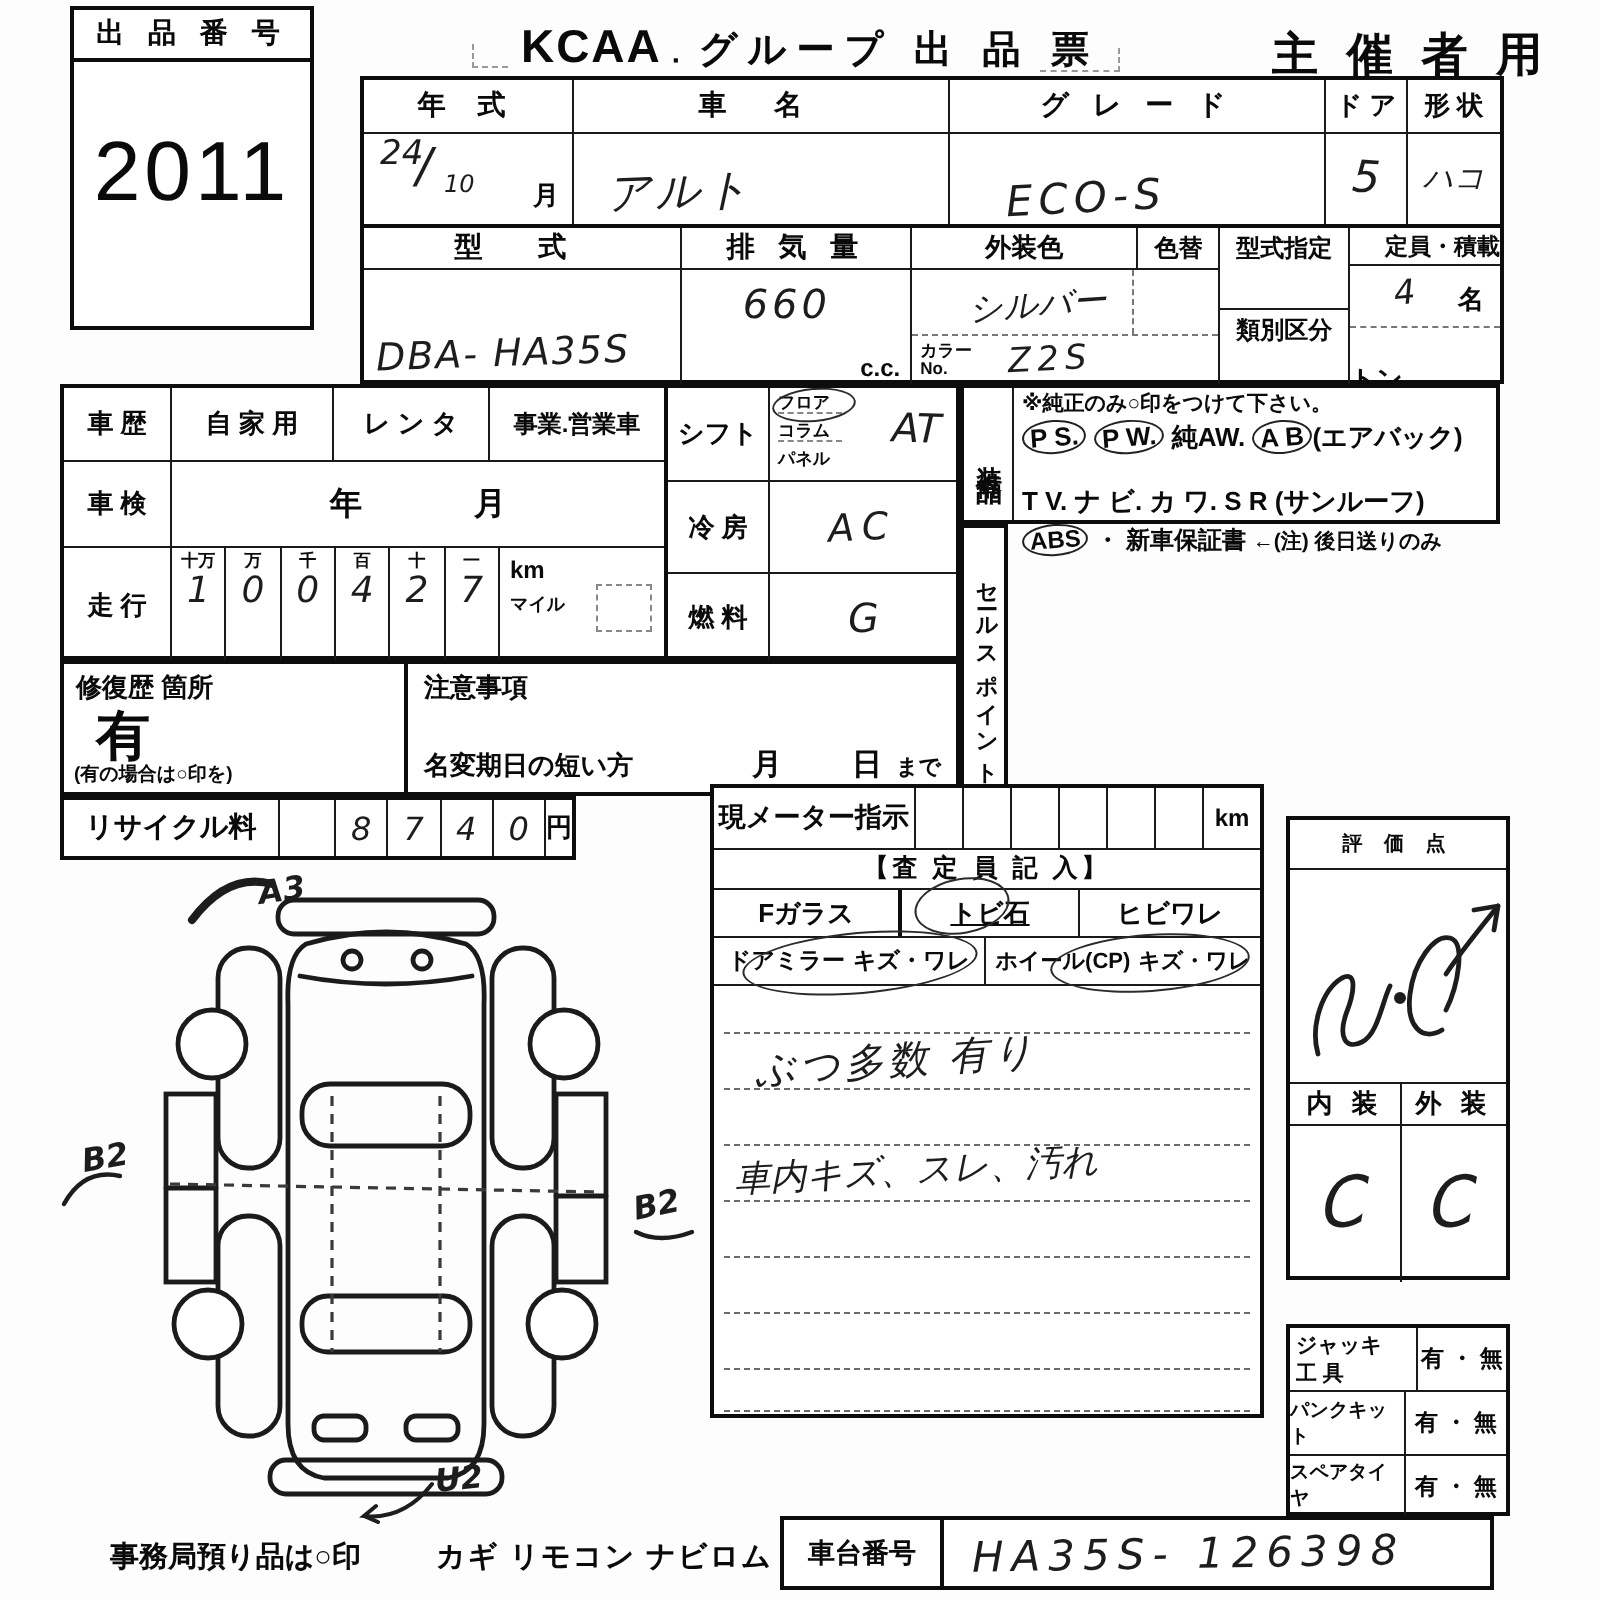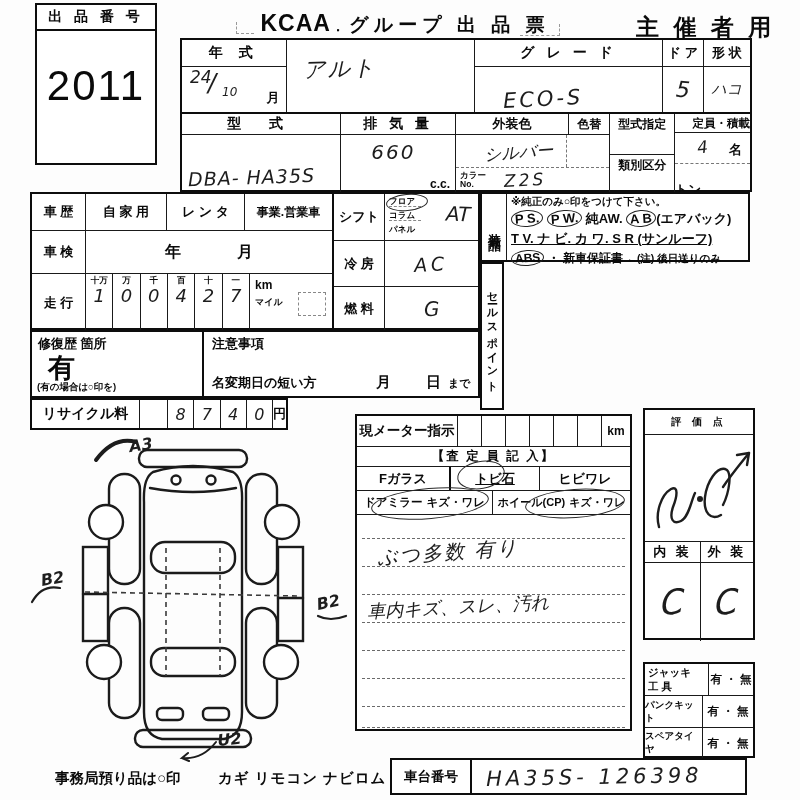--- a/index.html
+++ b/index.html
@@ -51,20 +51,23 @@
             <span class="lbl" style="letter-spacing:6px;">年  式</span>
           </div>
         <div style="position:relative;height:44px;">
           <span class="hw" style="position:absolute;left:8px;top:0px;font-size:17px;">24</span>
           <span class="hw" style="position:absolute;left:26px;top:2px;font-size:24px;">/</span>
           <span class="hw" style="position:absolute;left:40px;top:18px;font-size:12px;">10</span>
           <span class="lbl" style="position:absolute;right:6px;bottom:4px;font-size:13px;">月</span>
         </div>
       </div>
       <div class="br1" style="width:190px;">
+        <div class="fx cc bb1" style="height:26px;font-size:14px;">
+            <span class="lbl" style="letter-spacing:10px;">車    名</span>
+          </div>
         <div class="fx" style="height:44px;align-items:flex-end;padding:0 0 4px 16px;">
           <span class="hw" style="font-size:22px;letter-spacing:2px;transform:rotate(-2deg);">アルト</span>
         </div>
       </div>
       <div class="br1" style="width:190px;">
         <div class="fx cc bb1" style="height:26px;font-size:14px;">
             <span class="lbl" style="letter-spacing:4px;">グ レ ー ド</span>
           </div>
         <div class="fx" style="height:44px;align-items:flex-end;padding:0 0 4px 28px;">
           <span class="hw" style="font-size:21px;letter-spacing:3px;transform:rotate(-3deg);">ECO-S</span>
@@ -289,21 +292,21 @@
         <span class="lbl vert" style="font-size:13px;letter-spacing:3px;">装備品</span>
       </div>
     <div style="flex:1;padding:1px 4px;">
       <div class="lbl" style="font-size:10.5px;">※純正のみ○印をつけて下さい。</div>
       <div style="font-size:13px;font-weight:bold;margin-top:1px;">
         <span class="circ">P S.</span>
         <span class="circ">P W.</span>
         <span>純AW.</span>
         <span class="circ">A B</span><span>(エアバック)</span>
       </div>
-      <div style="font-size:13px;font-weight:bold;margin-top:2px;text-decoration:underline;">T V.  ナ ビ.  カ ワ.  S R (サンルーフ)</div>
+      <div style="font-size:13px;font-weight:bold;margin-top:14px;">T V.  ナ ビ.  カ ワ.  S R (サンルーフ)</div>
       <div style="font-size:12px;font-weight:bold;margin-top:2px;">
         <span class="circ">ABS</span>
         <span>・ 新車保証書</span>
         <span style="font-size:10.5px;">←(注) 後日送りのみ</span>
       </div>
     </div>
   </div>
 
   <div class="b bd fx cc" style="left:480px;top:262px;width:24px;height:148px;">
     <span class="lbl vert" style="font-size:11px;letter-spacing:2px;">セールスポイント</span>
@@ -352,21 +355,21 @@
       <text x="100" y="22" transform="rotate(-8 100 22)">A3</text>
       <path d="M2,172 Q12,154 30,158" fill="none" stroke="#1d1d1d" stroke-width="2.2" stroke-linecap="round"></path>
       <text x="12" y="156" transform="rotate(-10 12 156)">B2</text>
       <path d="M316,186 Q300,192 288,186" fill="none" stroke="#1d1d1d" stroke-width="2.2" stroke-linecap="round"></path>
       <text x="288" y="180" transform="rotate(-12 288 180)">B2</text>
       <text x="188" y="316" transform="rotate(-6 188 316)">U2</text>
       <path d="M186,312 Q172,330 152,328 l6,-5 m-6,5 l7,3" fill="none" stroke="#1d1d1d" stroke-width="2" stroke-linecap="round"></path>
     </g>
   </svg>
 
-  <div class="b bd" style="left:355px;top:414px;width:277px;height:317px;">
+  <div class="b bd" style="left:355px;top:392px;width:277px;height:317px;">
     <div class="fx bb1" style="height:30px;">
       <div class="fx cc" style="width:100px;">
           <span class="lbl" style="font-size:13.5px;">現メーター指示</span>
         </div>
       <div class="fx" style="flex:1;border-left:1.5px solid #1a1a1a;">
         <div class="br1" style="flex:1;"></div>
         <div class="br1" style="flex:1;"></div>
         <div class="br1" style="flex:1;"></div>
         <div class="br1" style="flex:1;"></div>
         <div class="br1" style="flex:1;"></div>

